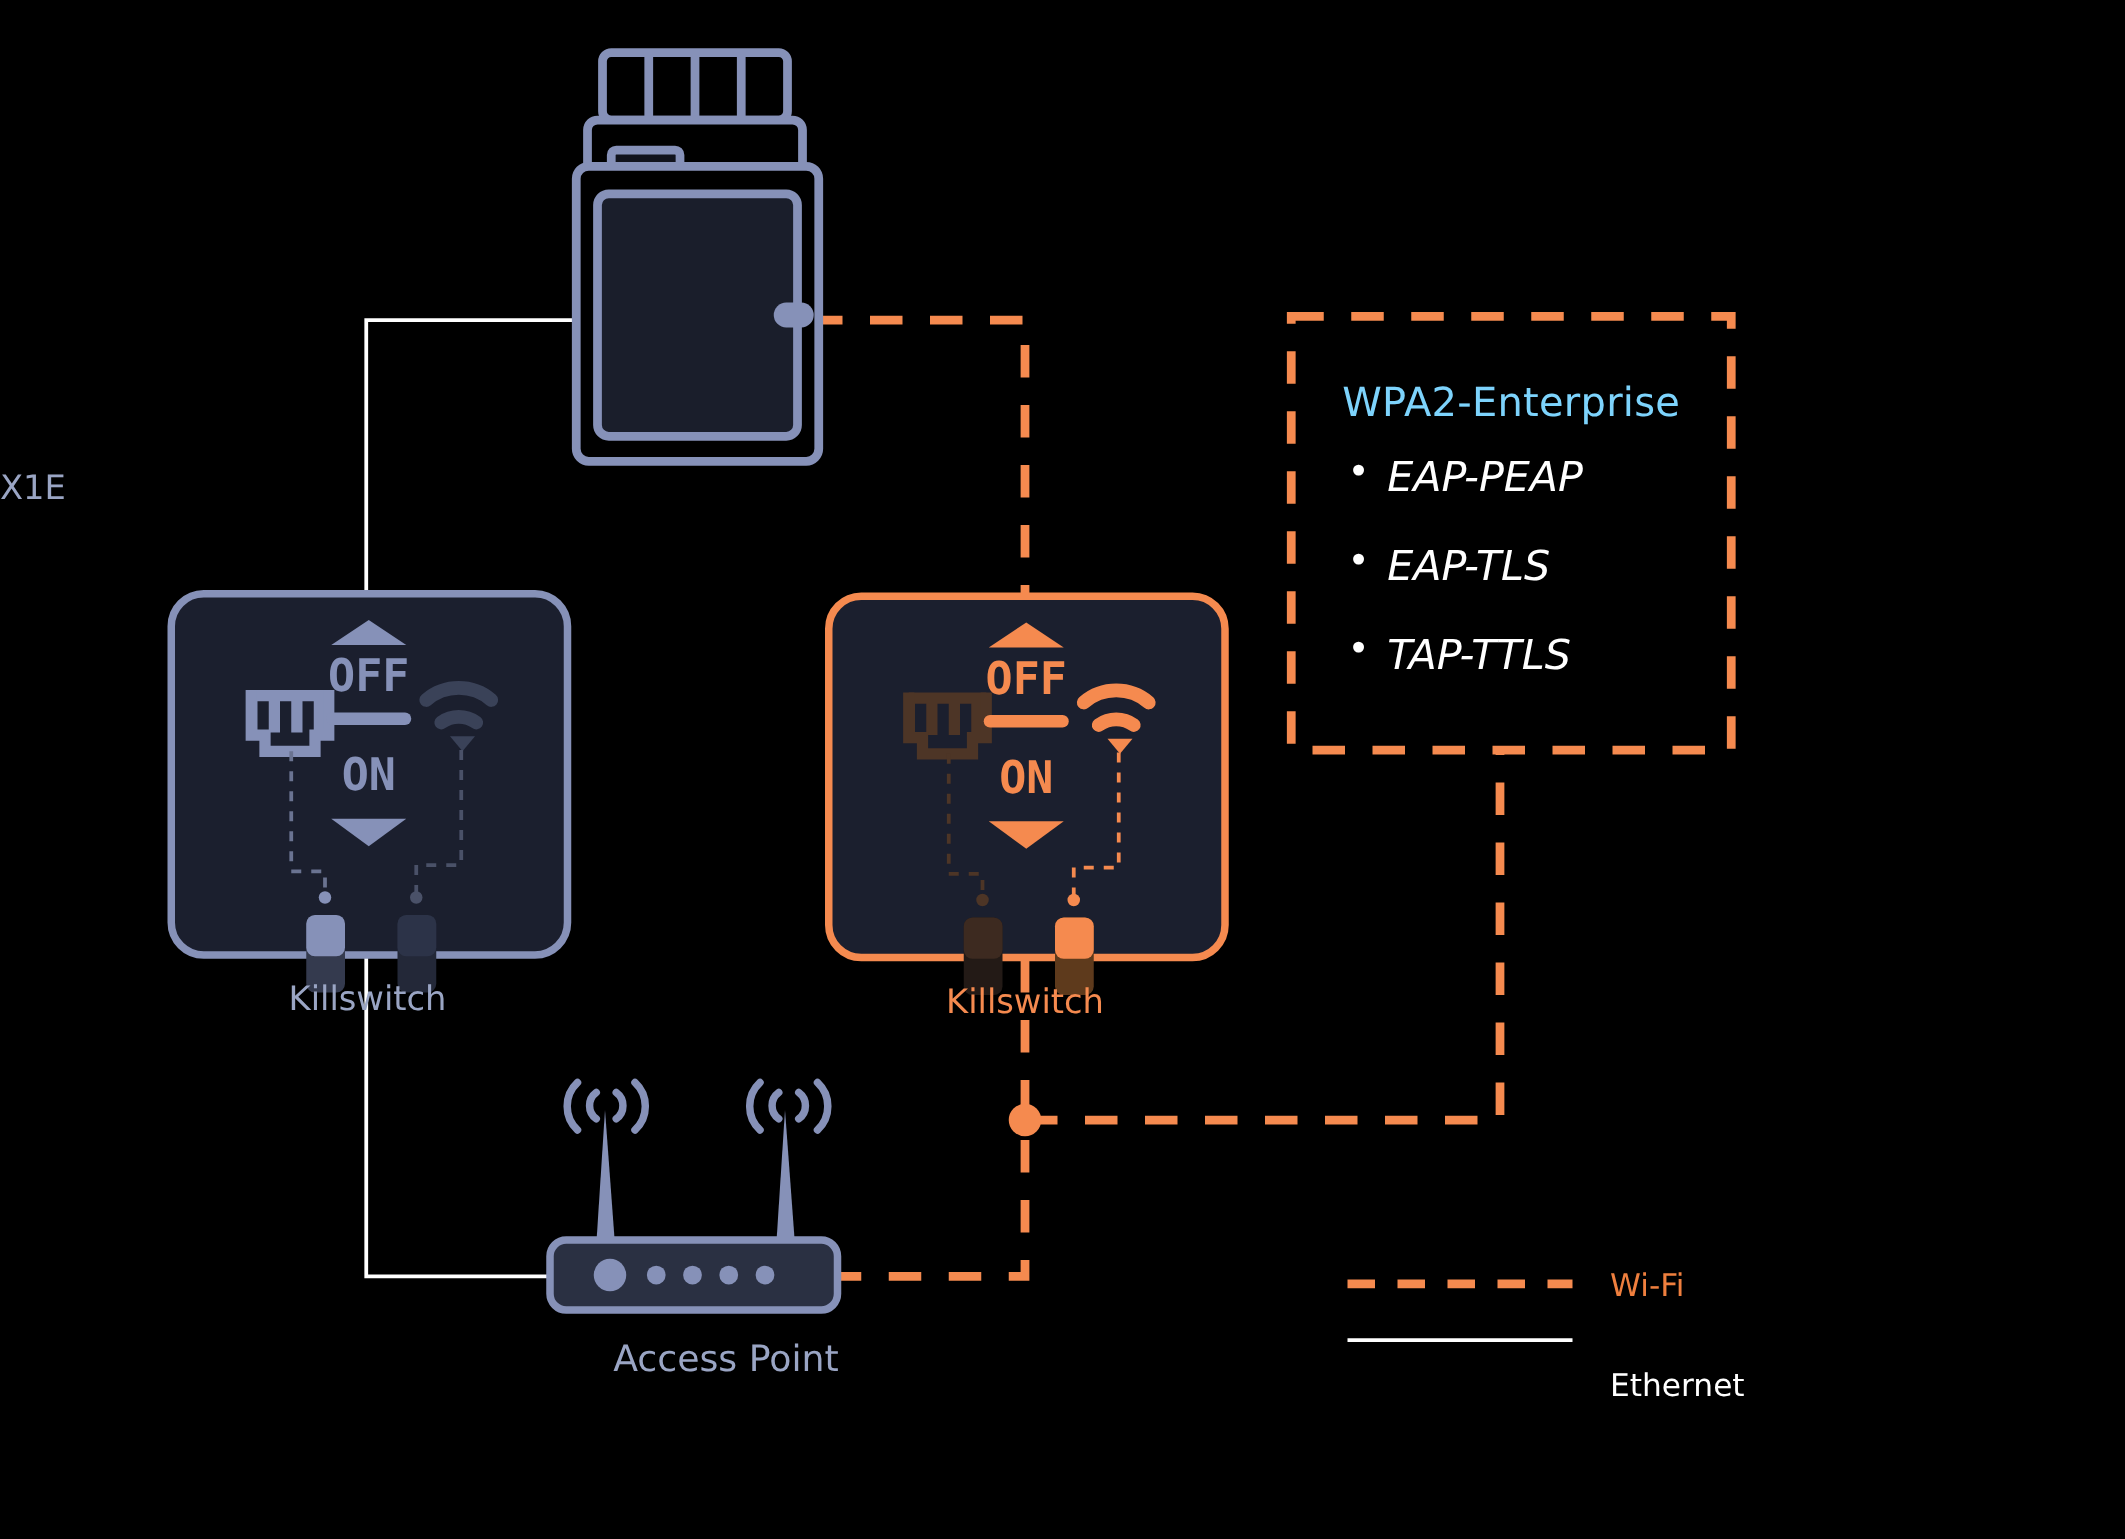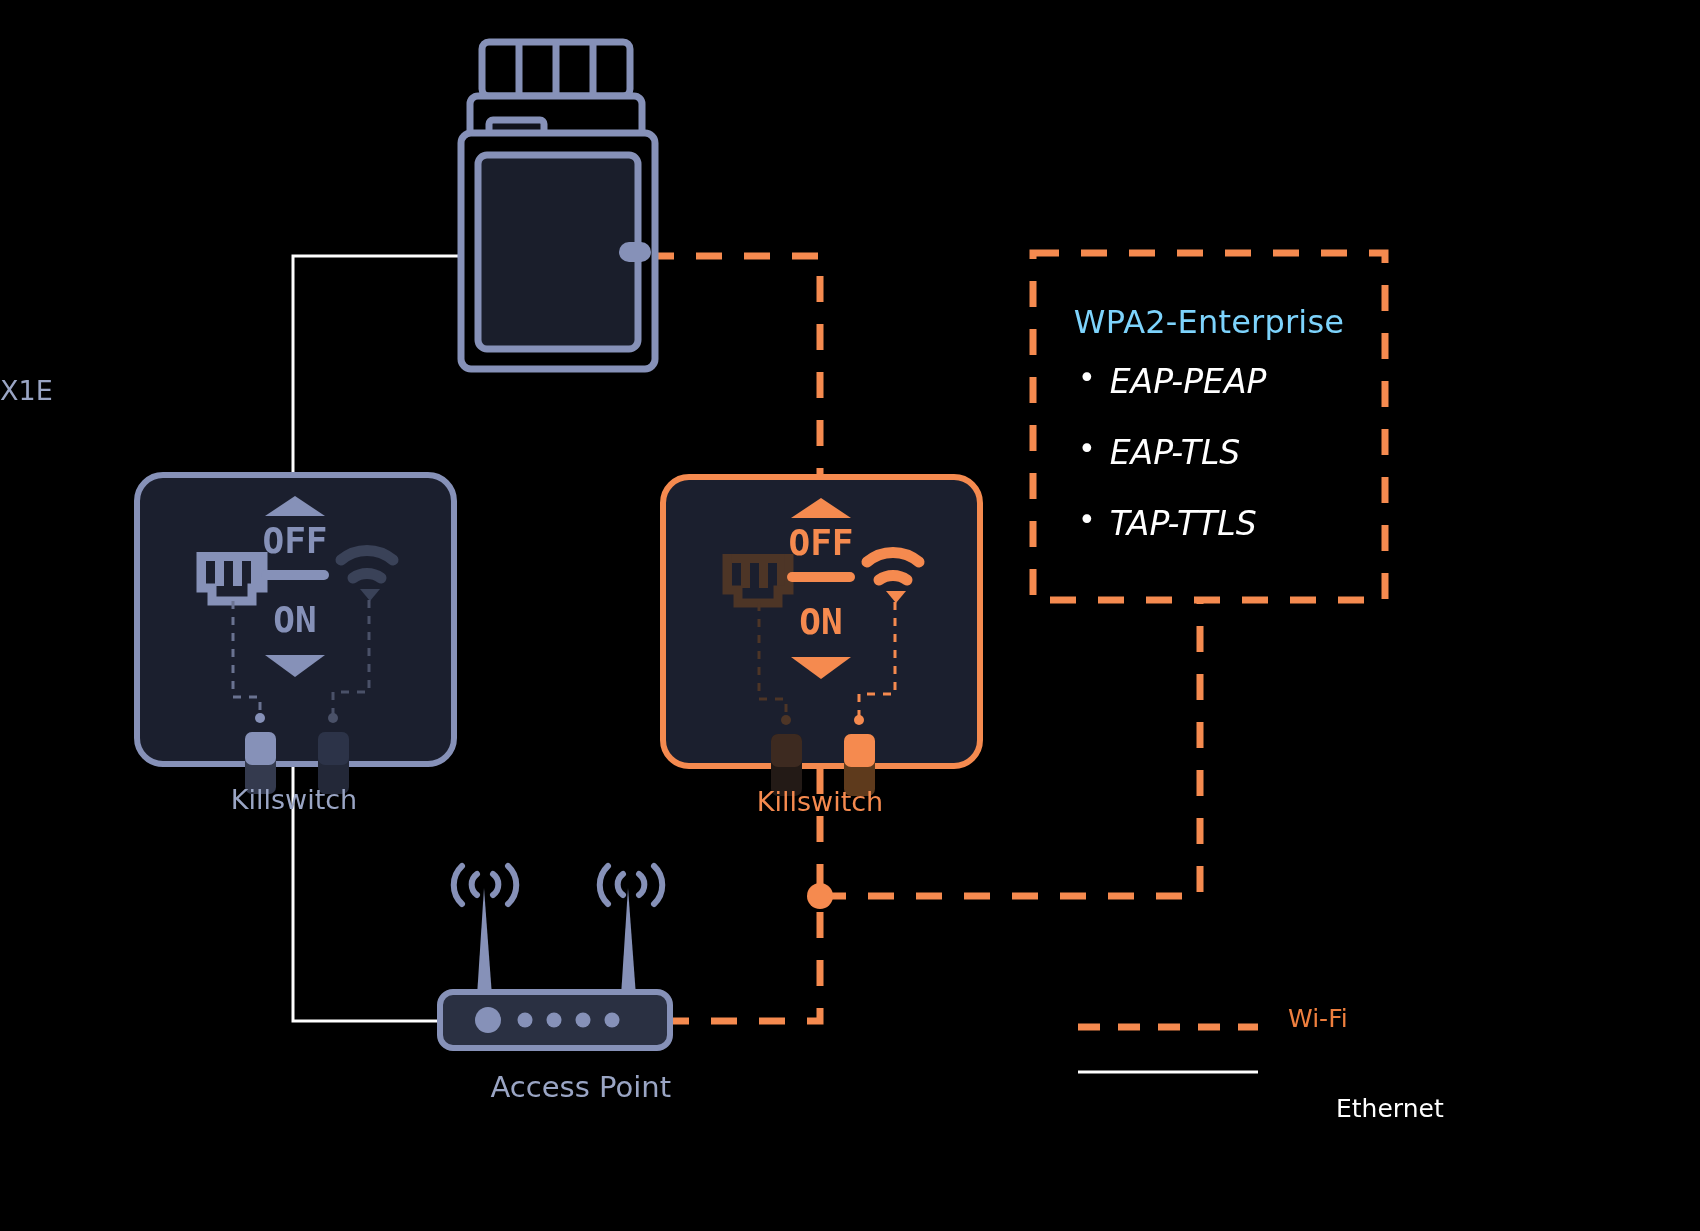--- a/index.html
+++ b/index.html
@@ -12,22 +12,22 @@
   .lbl-ks2{left:660px;top:786px;width:320px;text-align:center;font-size:27px;color:#f58a4f;}
   .lbl-ap{left:437px;top:1070px;width:234px;text-align:right;font-size:29px;color:#9aa5c4;}
   .wpaTitle{position:absolute;left:1033px;top:303px;width:352px;text-align:center;
             font-size:32px;color:#7dd3fc;letter-spacing:.2px;}
   .wpaList{position:absolute;left:1078px;top:365px;width:320px;}
   .wpaItem{display:flex;align-items:flex-start;margin-bottom:38px;}
   .wpaBullet{color:#fff;font-size:30px;line-height:1;margin-right:14px;margin-top:-2px;}
   .wpaText{color:#fff;font-size:33px;line-height:1;font-style:italic;}
   .legend{position:absolute;left:1078px;top:1004px;width:560px;}
   .legRow{position:relative;height:46px;}
-  .legLabelWifi{position:absolute;left:210px;top:0px;font-size:25px;color:#ef7f3e;}
-  .legLabelEth{position:absolute;left:210px;top:44px;font-size:25px;color:#ffffff;margin-left:48px;}
+  .legLabelWifi{position:absolute;left:210px;top:10px;font-size:25px;color:#ef7f3e;}
+  .legLabelEth{position:absolute;left:210px;top:44px;font-size:25px;color:#ffffff;}
 </style>
 </head>
 <body>
 
 <div id="stage">
 
   <svg class="layer">
 
     <path d="M 460 256 L 293 256 L 293 474" fill="none" stroke="#ffffff" stroke-width="3"></path>
 

